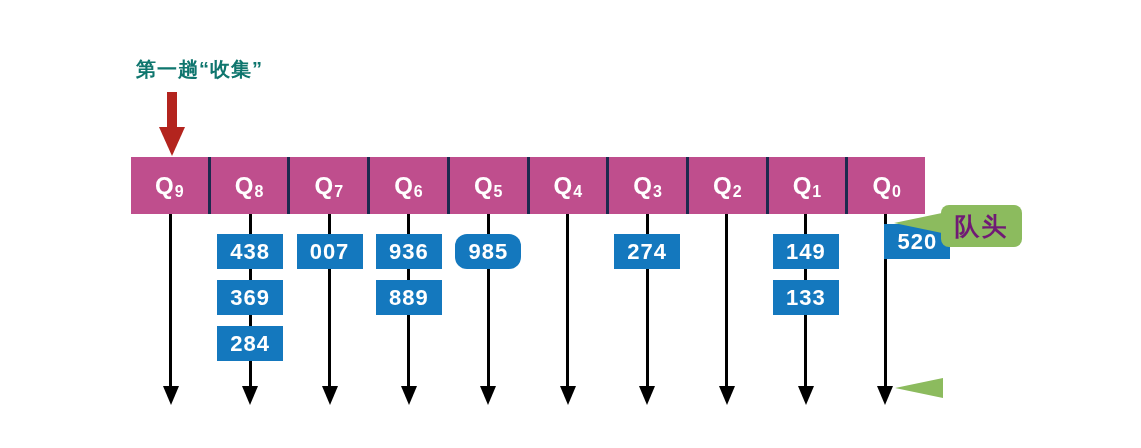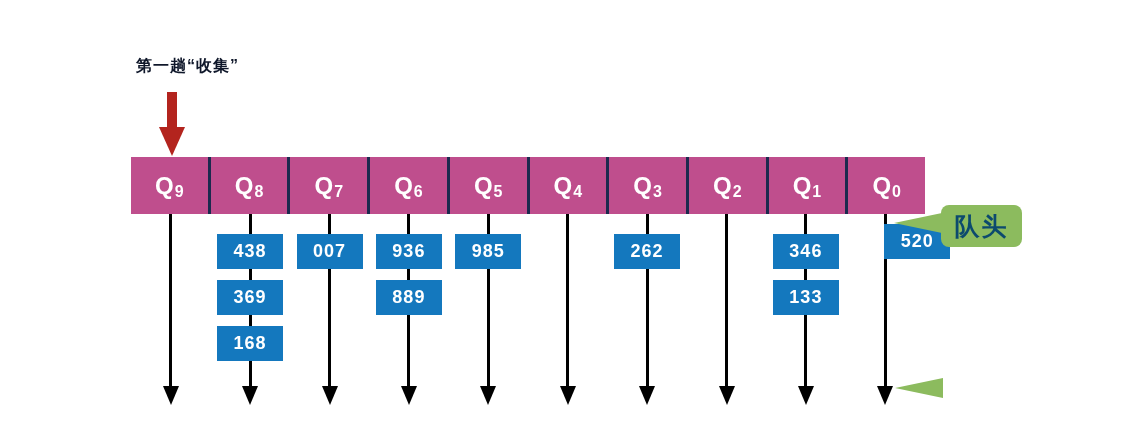--- a/index.html
+++ b/index.html
@@ -3,21 +3,21 @@
 <meta charset="utf-8">
 <style>
   html,body{margin:0;padding:0;background:#fff;}
   .canvas{
     position:relative;width:1141px;height:448px;background:#ffffff;overflow:hidden;
     font-family:"Liberation Sans","DejaVu Sans",sans-serif;
   }
   
   .annotation{
     position:absolute;left:136px;top:56px;
-    font-size:16px;font-weight:bold;color:#0f172a;letter-spacing:1px;white-space:nowrap;
+    font-size:20px;font-weight:bold;color:#0f766e;letter-spacing:1px;white-space:nowrap;
   }
   
   .pass-arrow-body{
     position:absolute;left:167px;top:92px;width:10px;height:35px;background:var(--pass-arrow);
   }
   .pass-arrow-head{
     position:absolute;left:159px;top:127px;width:0;height:0;
     border-left:13px solid transparent;border-right:13px solid transparent;
     border-top:29px solid var(--pass-arrow);
   }
@@ -35,26 +35,26 @@
   
   .qline{position:absolute;top:214px;width:3px;height:173px;background:#000;z-index:1;}
   .qarrow{
     position:absolute;top:386px;width:0;height:0;z-index:1;
     border-left:8px solid transparent;border-right:8px solid transparent;
     border-top:19px solid #000;
   }
   
   .qitem{
     position:absolute;width:66px;height:35px;z-index:2;
-    background:var(--item-bg);color:#fff;font-weight:bold;font-size:18px;
+    background:var(--item-bg);color:#fff;font-weight:bold;font-size:22px;
     display:flex;align-items:center;justify-content:center;letter-spacing:1px;
   }
   
   .callout{
-    position:absolute;z-index:3;background:var(--callout-bg);color:#0c4a6e;
+    position:absolute;z-index:3;background:var(--callout-bg);color:#701a75;
     font-weight:bold;font-size:25px;border-radius:8px;
     display:flex;align-items:center;justify-content:center;letter-spacing:2px;
   }
   .callout-pointer{
     position:absolute;width:0;height:0;z-index:3;
     border-top:10px solid transparent;border-bottom:10px solid transparent;
     border-right:48px solid var(--callout-bg);
   }
   .callout-head{left:941px;top:205px;width:81px;height:42px;}
   .pointer-head{left:894px;top:213px;}
@@ -114,41 +114,41 @@
       </div>
     </div>
 
   <div id="columns-layer">
       <div class="qline" style="left: 169.2px;"></div>
       <div class="qarrow" style="left: 162.7px;"></div>
       <div class="qline" style="left: 248.6px;"></div>
       <div class="qarrow" style="left: 242.1px;"></div>
       <div class="qitem" style="left: 217.1px; top: 234px;">438</div>
       <div class="qitem" style="left: 217.1px; top: 280px;">369</div>
-      <div class="qitem" style="left: 217.1px; top: 326px;">168</div>
+      <div class="qitem" style="left: 217.1px; top: 326px;">284</div>
       <div class="qline" style="left: 328px;"></div>
       <div class="qarrow" style="left: 321.5px;"></div>
       <div class="qitem" style="left: 296.5px; top: 234px;">007</div>
       <div class="qline" style="left: 407.4px;"></div>
       <div class="qarrow" style="left: 400.9px;"></div>
       <div class="qitem" style="left: 375.9px; top: 234px;">936</div>
       <div class="qitem" style="left: 375.9px; top: 280px;">889</div>
       <div class="qline" style="left: 486.8px;"></div>
       <div class="qarrow" style="left: 480.3px;"></div>
-      <div class="qitem" style="left: 455.3px; top: 234px;">985</div>
+      <div class="qitem" style="left: 455.3px; top: 234px; border-radius: 12px;">985</div>
       <div class="qline" style="left: 566.2px;"></div>
       <div class="qarrow" style="left: 559.7px;"></div>
       <div class="qline" style="left: 645.6px;"></div>
       <div class="qarrow" style="left: 639.1px;"></div>
-      <div class="qitem" style="left: 614.1px; top: 234px;">262</div>
+      <div class="qitem" style="left: 614.1px; top: 234px;">274</div>
       <div class="qline" style="left: 725px;"></div>
       <div class="qarrow" style="left: 718.5px;"></div>
       <div class="qline" style="left: 804.4px;"></div>
       <div class="qarrow" style="left: 797.9px;"></div>
-      <div class="qitem" style="left: 772.9px; top: 234px;">346</div>
+      <div class="qitem" style="left: 772.9px; top: 234px;">149</div>
       <div class="qitem" style="left: 772.9px; top: 280px;">133</div>
       <div class="qline" style="left: 883.8px;"></div>
       <div class="qarrow" style="left: 877.3px;"></div>
       <div class="qitem" style="left: 852.3px; top: 224px; margin-left: 32px;">520</div>
     </div>
 
   <div class="callout-pointer pointer-head"></div>
   <div class="callout callout-head">队头</div>
 
   <div class="callout-pointer pointer-tail"></div>

